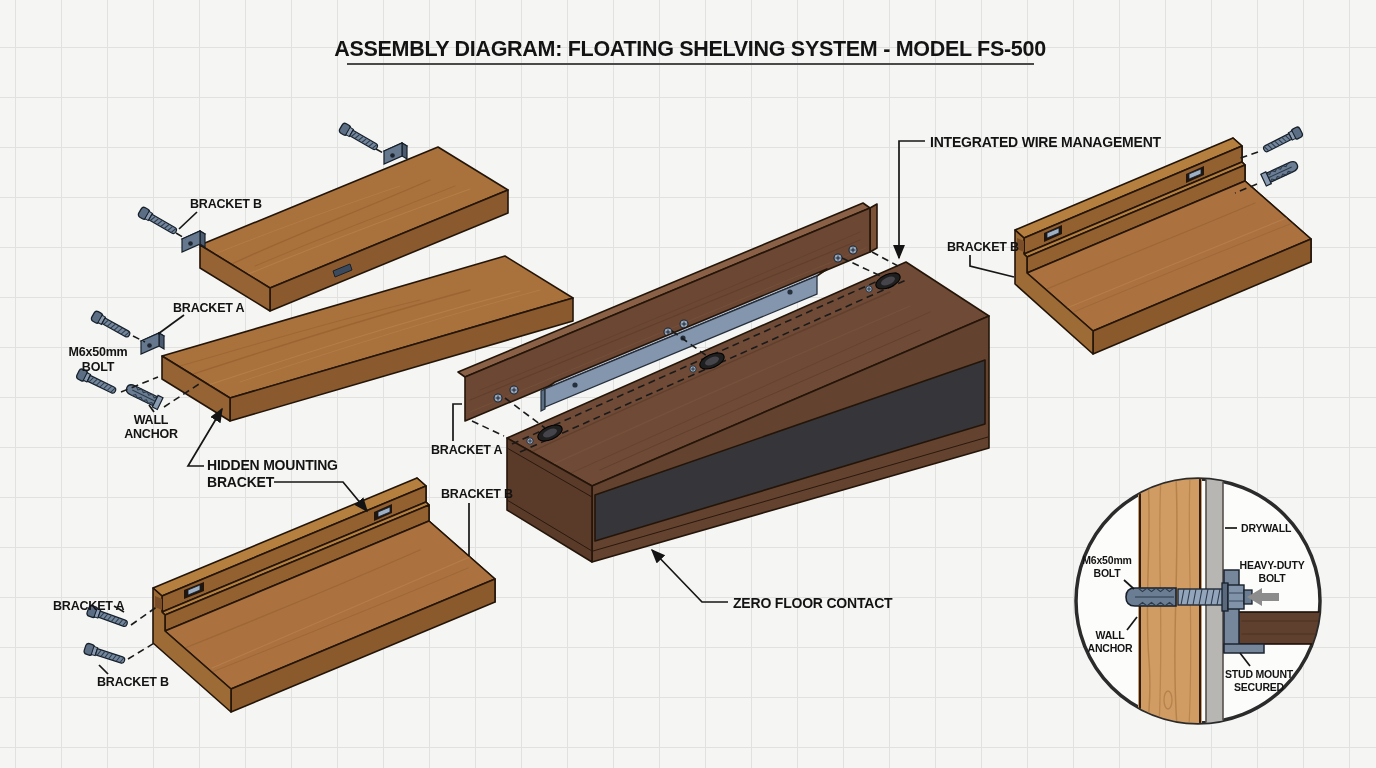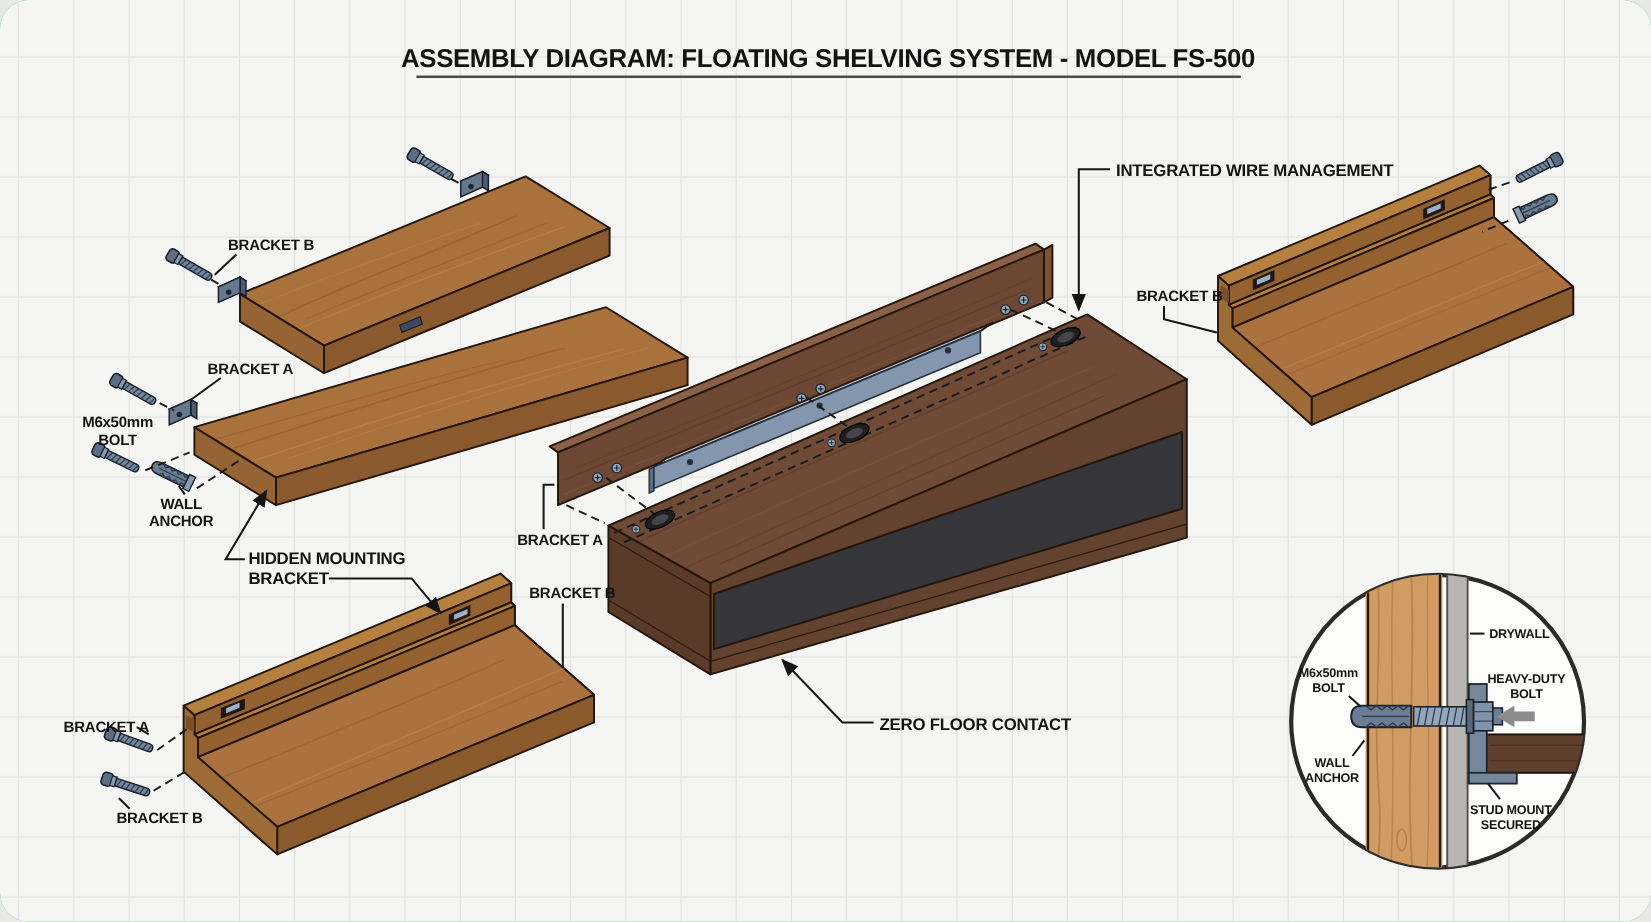--- a/index.html
+++ b/index.html
@@ -1,17 +1,17 @@
 <!DOCTYPE html>
 <html><head>
 <meta charset="utf-8">
 <style>
   html,body{margin:0;padding:0;background:#e8e8e6;}
-  .stage{position:relative;width:1376px;height:768px;overflow:hidden;background:#22c55e;
-         font-family:"Liberation Sans", sans-serif;border-radius:24px;}
+  .stage{position:relative;width:1376px;height:768px;overflow:hidden;background:#f9a8d4;
+         font-family:"Liberation Sans", sans-serif;}
   svg{display:block}
   text{fill:#131313;font-family:"Liberation Sans", sans-serif;}
   .lbl{font-size:12.5px;font-weight:700;letter-spacing:-0.2px;}
   .lbl-big{font-size:14px;font-weight:700;letter-spacing:-0.2px;}
   .lbl-ins{font-size:10.5px;font-weight:700;letter-spacing:-0.2px;}
   .title{font-size:21.5px;font-weight:700;letter-spacing:-0.3px;}
   .ldr{stroke:#161616;stroke-width:1.7;fill:none;}
   .dsh{stroke:#1a1a1a;stroke-width:1.6;fill:none;stroke-dasharray:7 4.5;}
   .edge{stroke:#241509;stroke-width:1.6;stroke-linejoin:round;}
   .seam{stroke:#2a190d;stroke-width:1;fill:none;}

